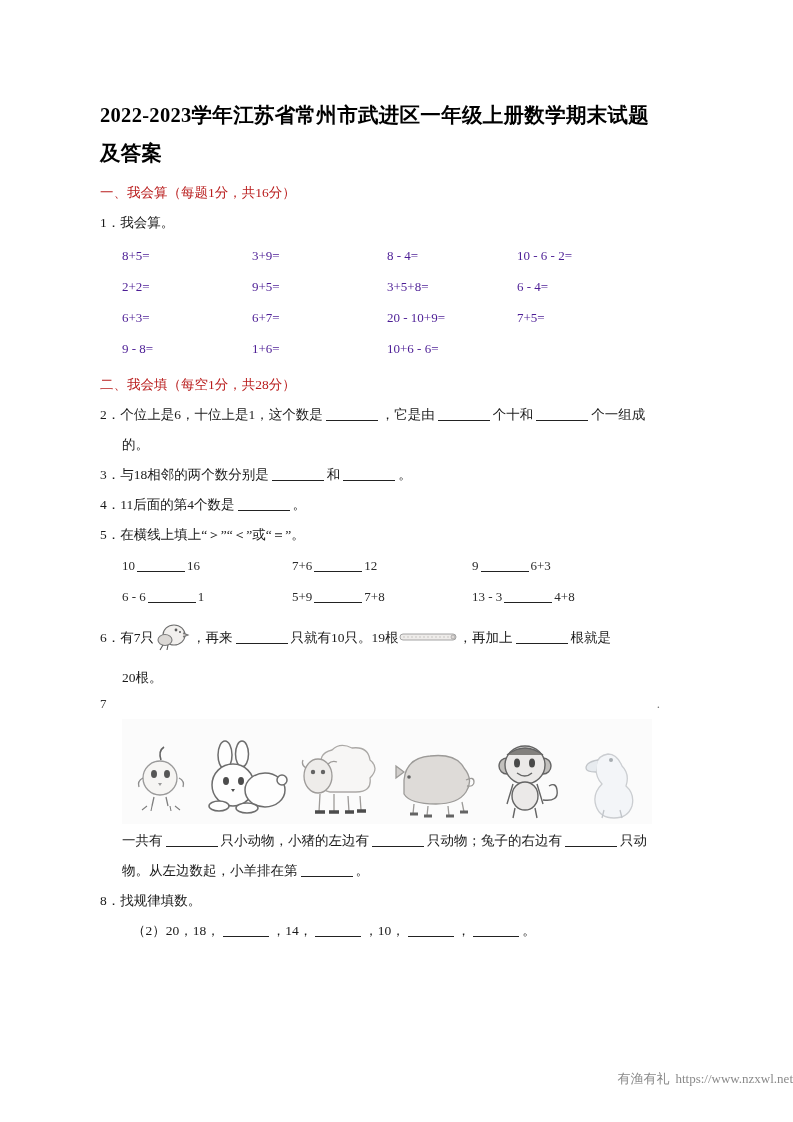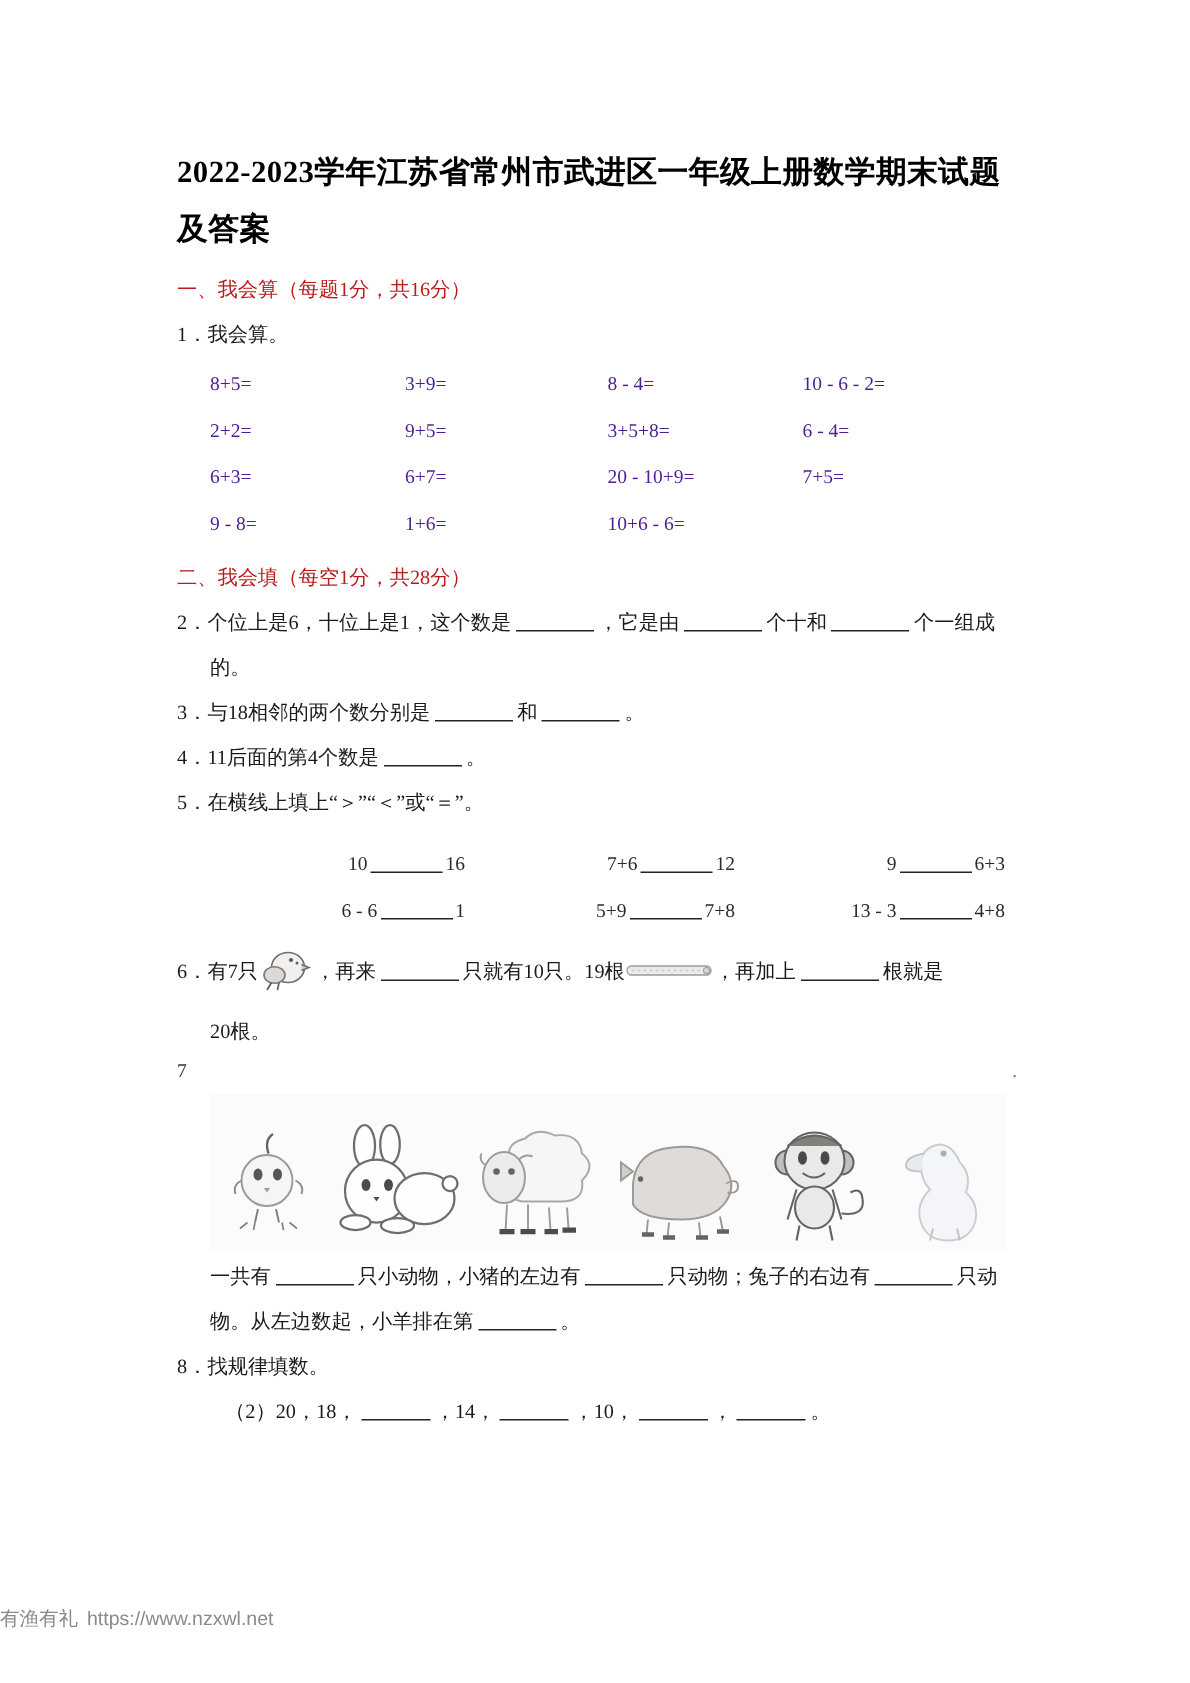--- a/index.html
+++ b/index.html
@@ -16,21 +16,21 @@
     overflow: hidden;
   }
   .page {
     position: absolute;
     left: 0; top: 0;
     width: 793px;
     height: 1122px;
   }
   .content {
     position: absolute;
-    left: 118px;
+    left: 100px;
     top: 96px;
     width: 560px;
   }
 
   .doc-title {
     font-size: 20.5px;
     font-weight: bold;
     line-height: 38px;
     letter-spacing: 0.3px;
     color: #000;
@@ -68,22 +68,21 @@
     line-height: 31px;
     white-space: nowrap;
     color: #4c1d95;
   }
 
   
   .cmp-grid {
     display: grid;
     grid-template-columns: 170px 180px 180px;
     padding-left: 22px;
-    margin-top: 10px;
-    text-align: right;
+    margin-top: 0;
   }
   .cmp-cell {
     font-size: 13px;
     line-height: 31px;
     white-space: nowrap;
     color: #2a2a2a;
   }
   .cmp-blank {
     display: inline-block;
     width: 48px;
@@ -140,24 +139,24 @@
     top: 0;
     font-size: 13px;
     color: #777;
   }
 
   .footer {
     position: absolute;
     left: 0;
     top: 1070px;
     width: 793px;
-    text-align: left;
+    text-align: right;
     font-size: 13px;
     color: #8a8a8a;
-    font-family: Liberation Sans, sans-serif;
+    font-family: Liberation Serif, serif;
   }
   .footer .fw {
     margin-right: 6px;
   }
 </style>
 </head>
 <body>
 
 <div class="page">
   <div class="content">

